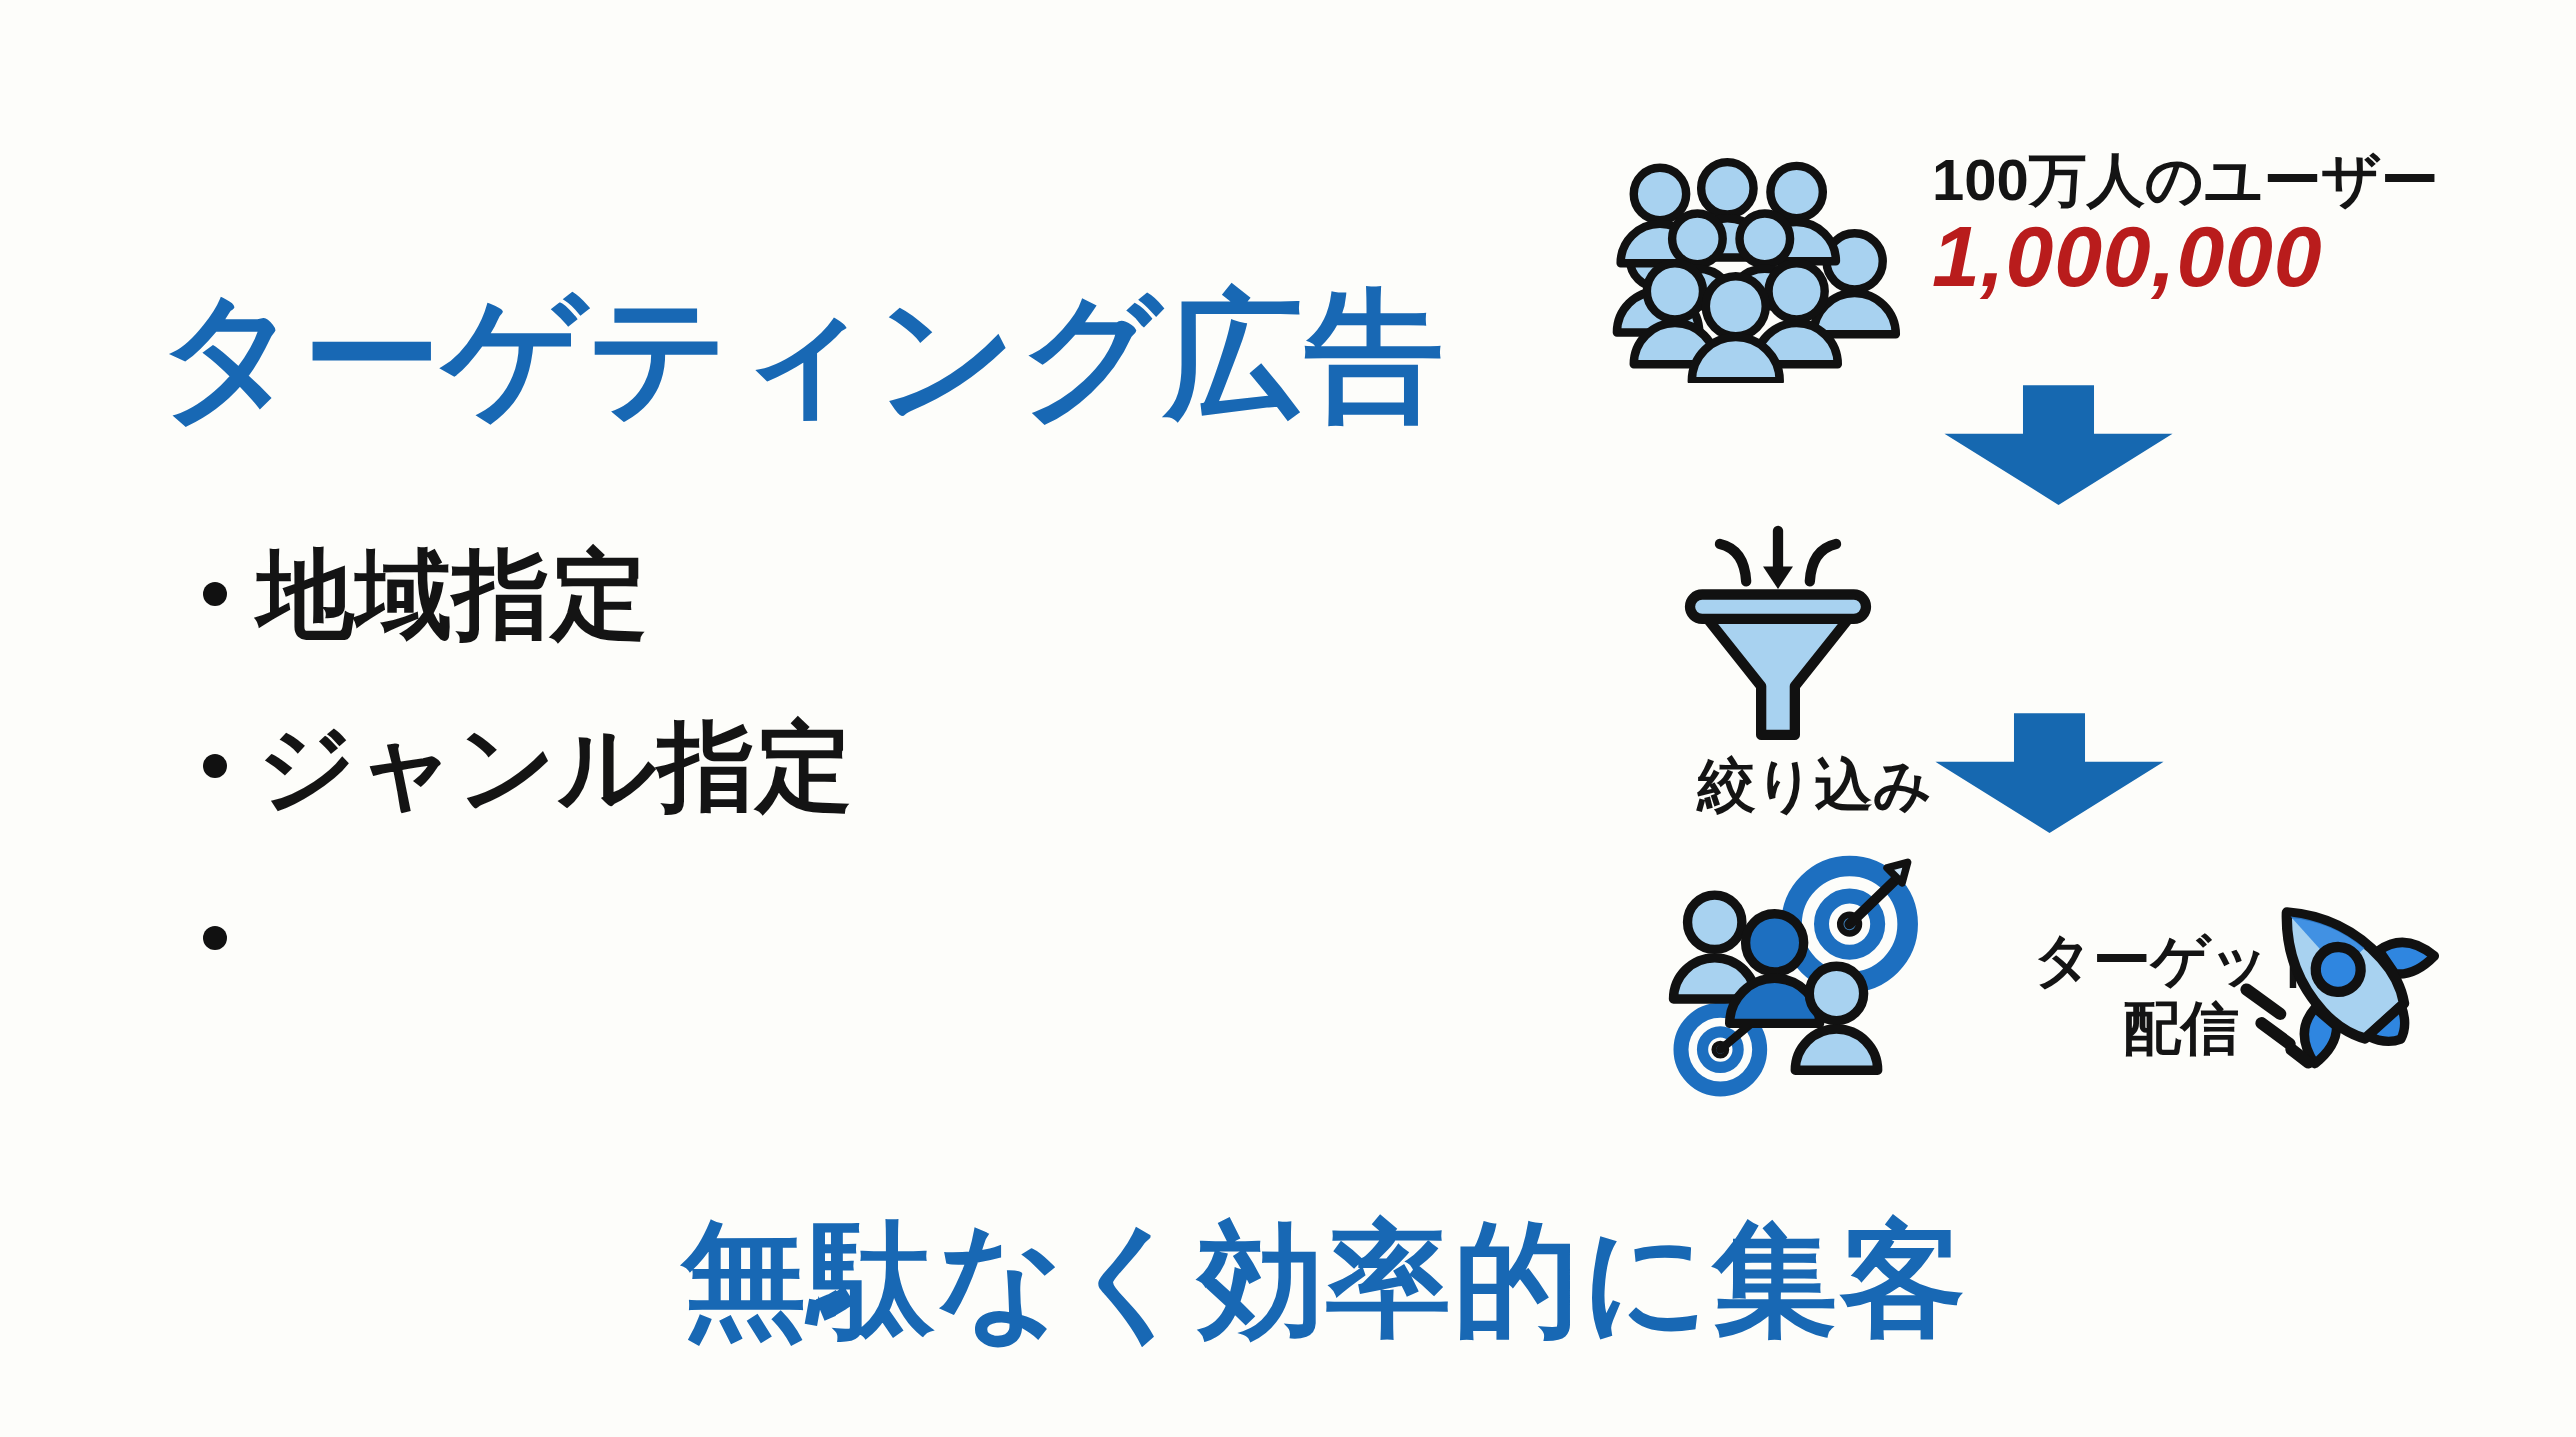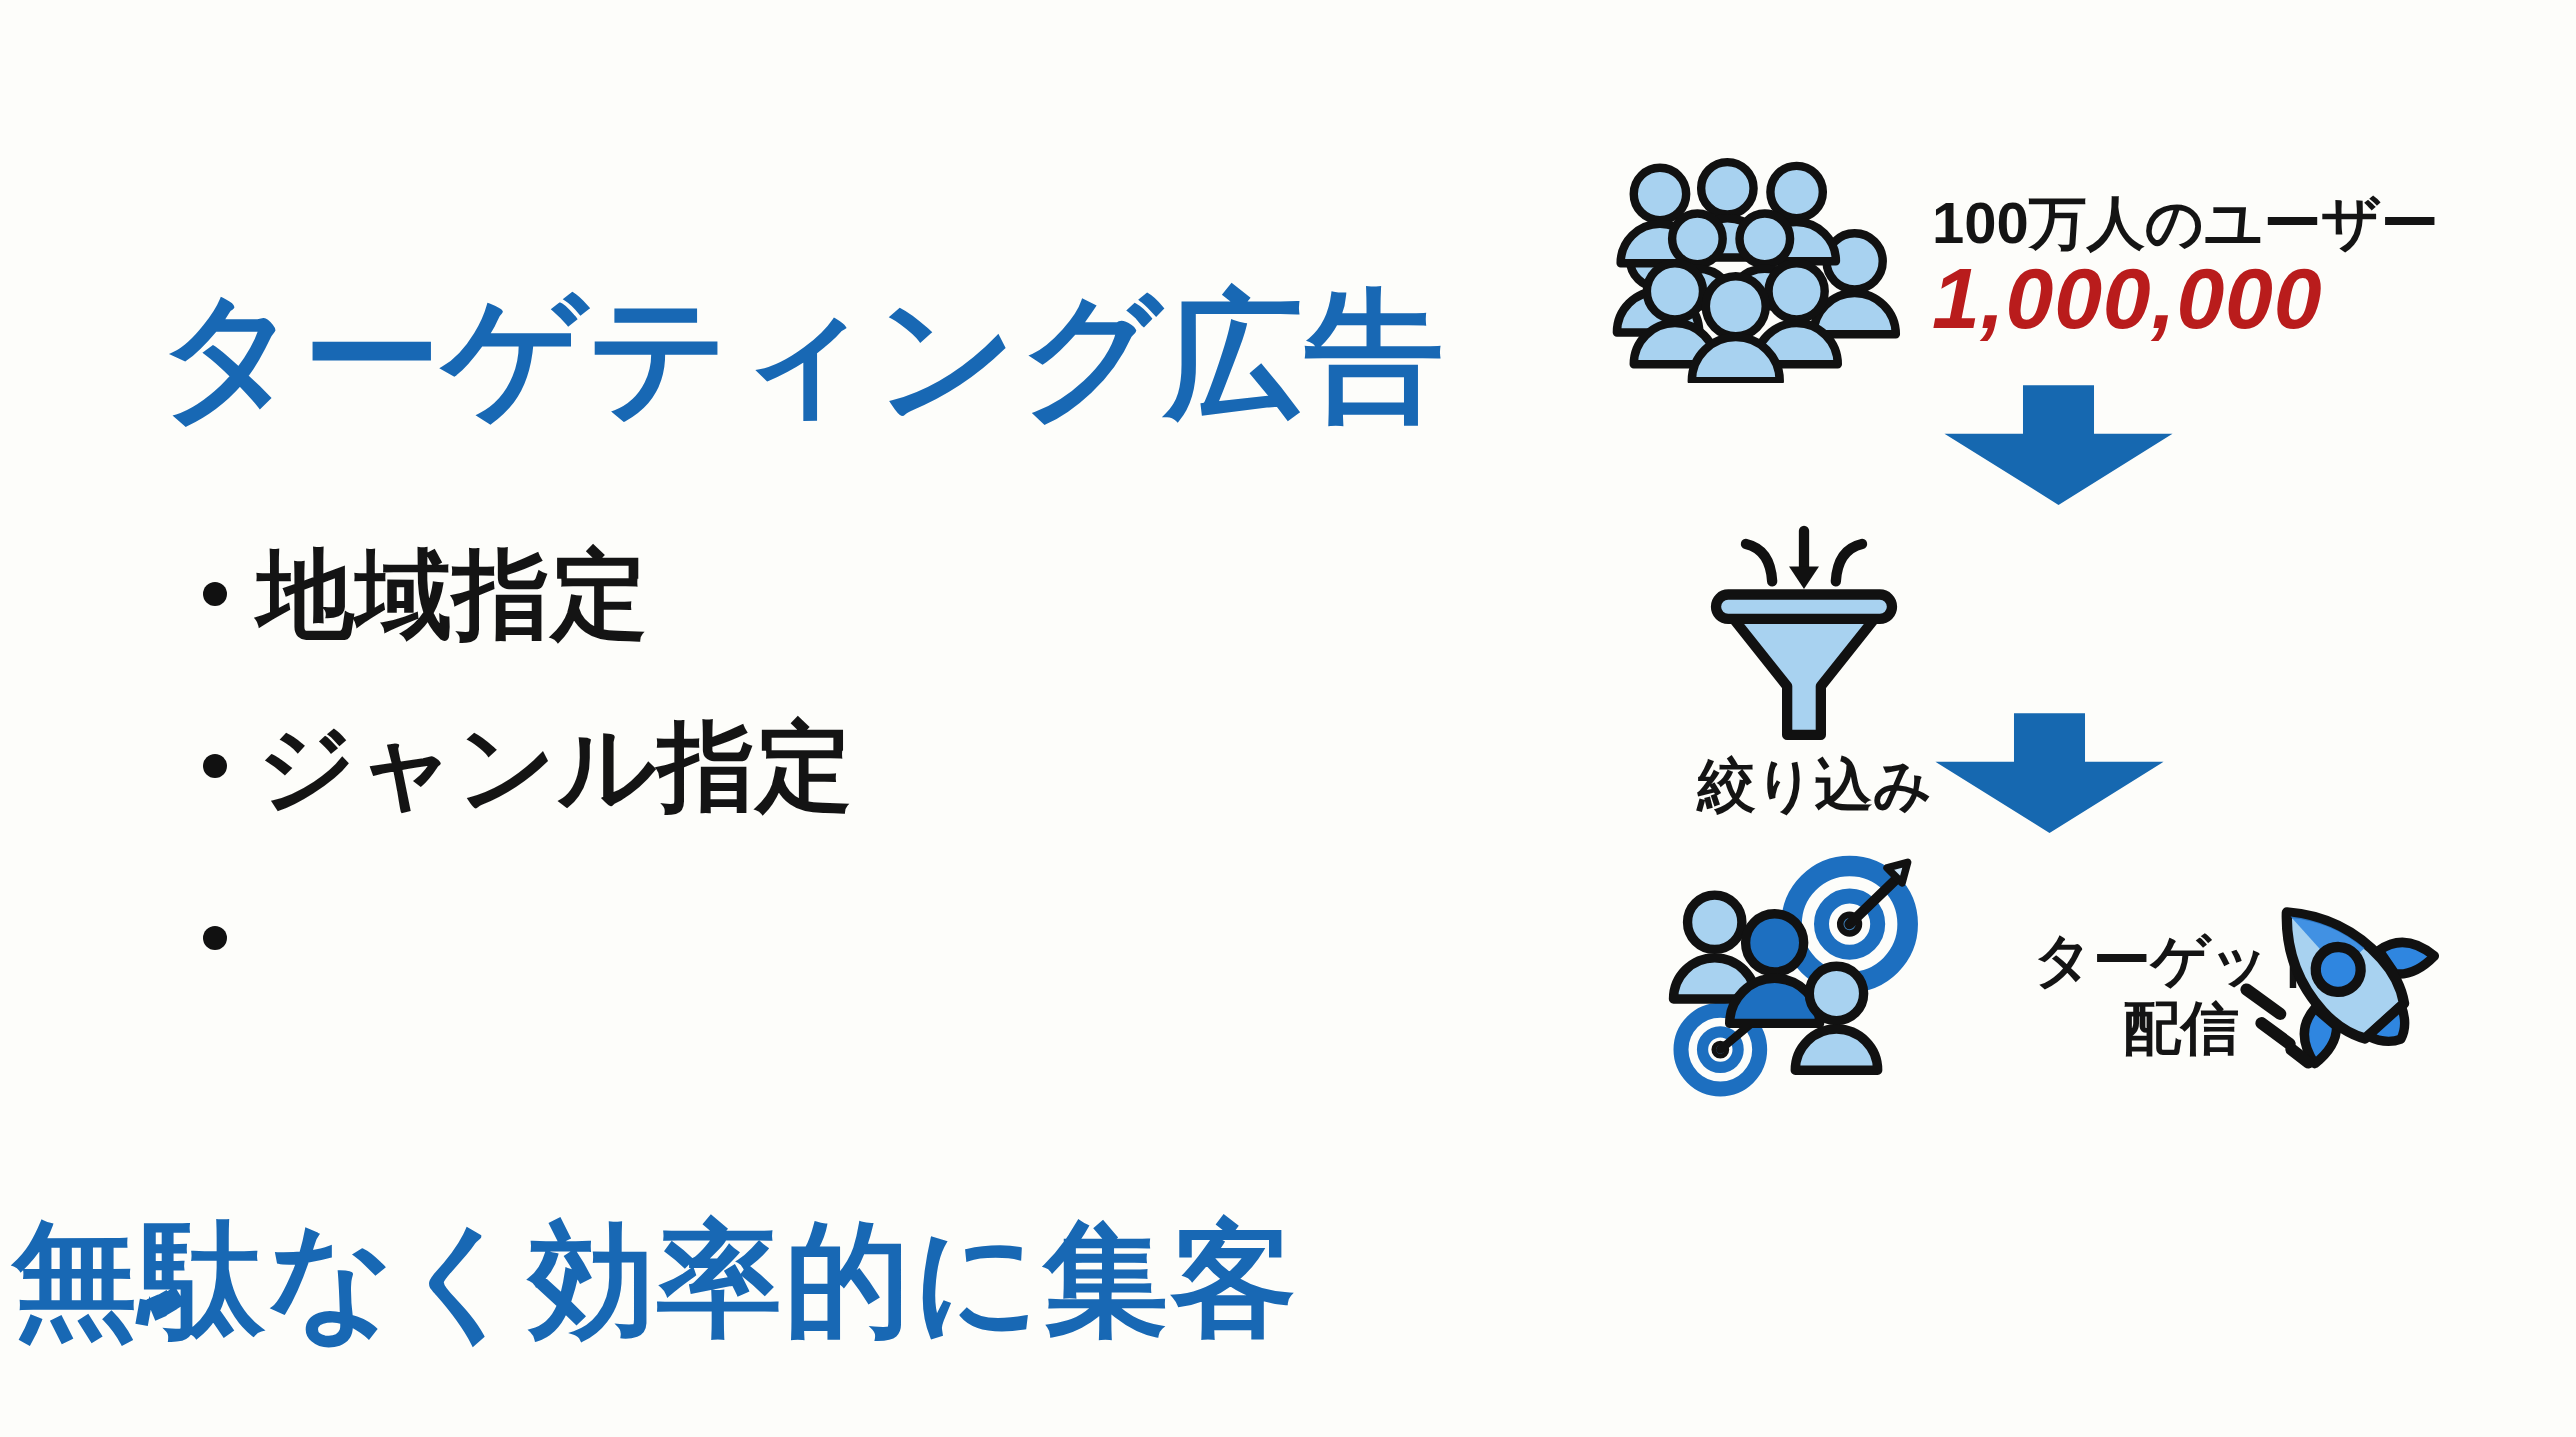--- a/index.html
+++ b/index.html
@@ -65,44 +65,43 @@
     font-size: 97px;
     font-weight: 700;
     line-height: 1;
     letter-spacing: 0.9px;
     color: #141414;
   }
 
   
   #tagline {
     position: absolute;
-    left: 12px;
+    left: 2px;
     top: 1217px;
     width: 1966px;
-    text-align: left;
+    text-align: right;
     font-size: 125px;
     font-weight: 700;
     line-height: 1;
     letter-spacing: 2.8px;
     color: #1868b4;
     white-space: nowrap;
   }
 
   
   #funnel-diagram {
     position: absolute;
     left: 1591px;
     top: 140px;
     width: 936px;
     height: 1039px;
   }
   .diagram-row {
     position: absolute;
     display: flex;
-    align-items: center;
   }
   #row-audience { left: 9.4px;  top: 9.4px;  }
   #row-filter   { left: 84px;  top: 374px; flex-direction: column; }
   #row-target   { left: 75px;  top: 711px; }
 
   .row-icon { flex: 0 0 auto; }
   .row-labels { margin-left: 22.5px; }
 
   .label-primary {
     font-size: 58px;

